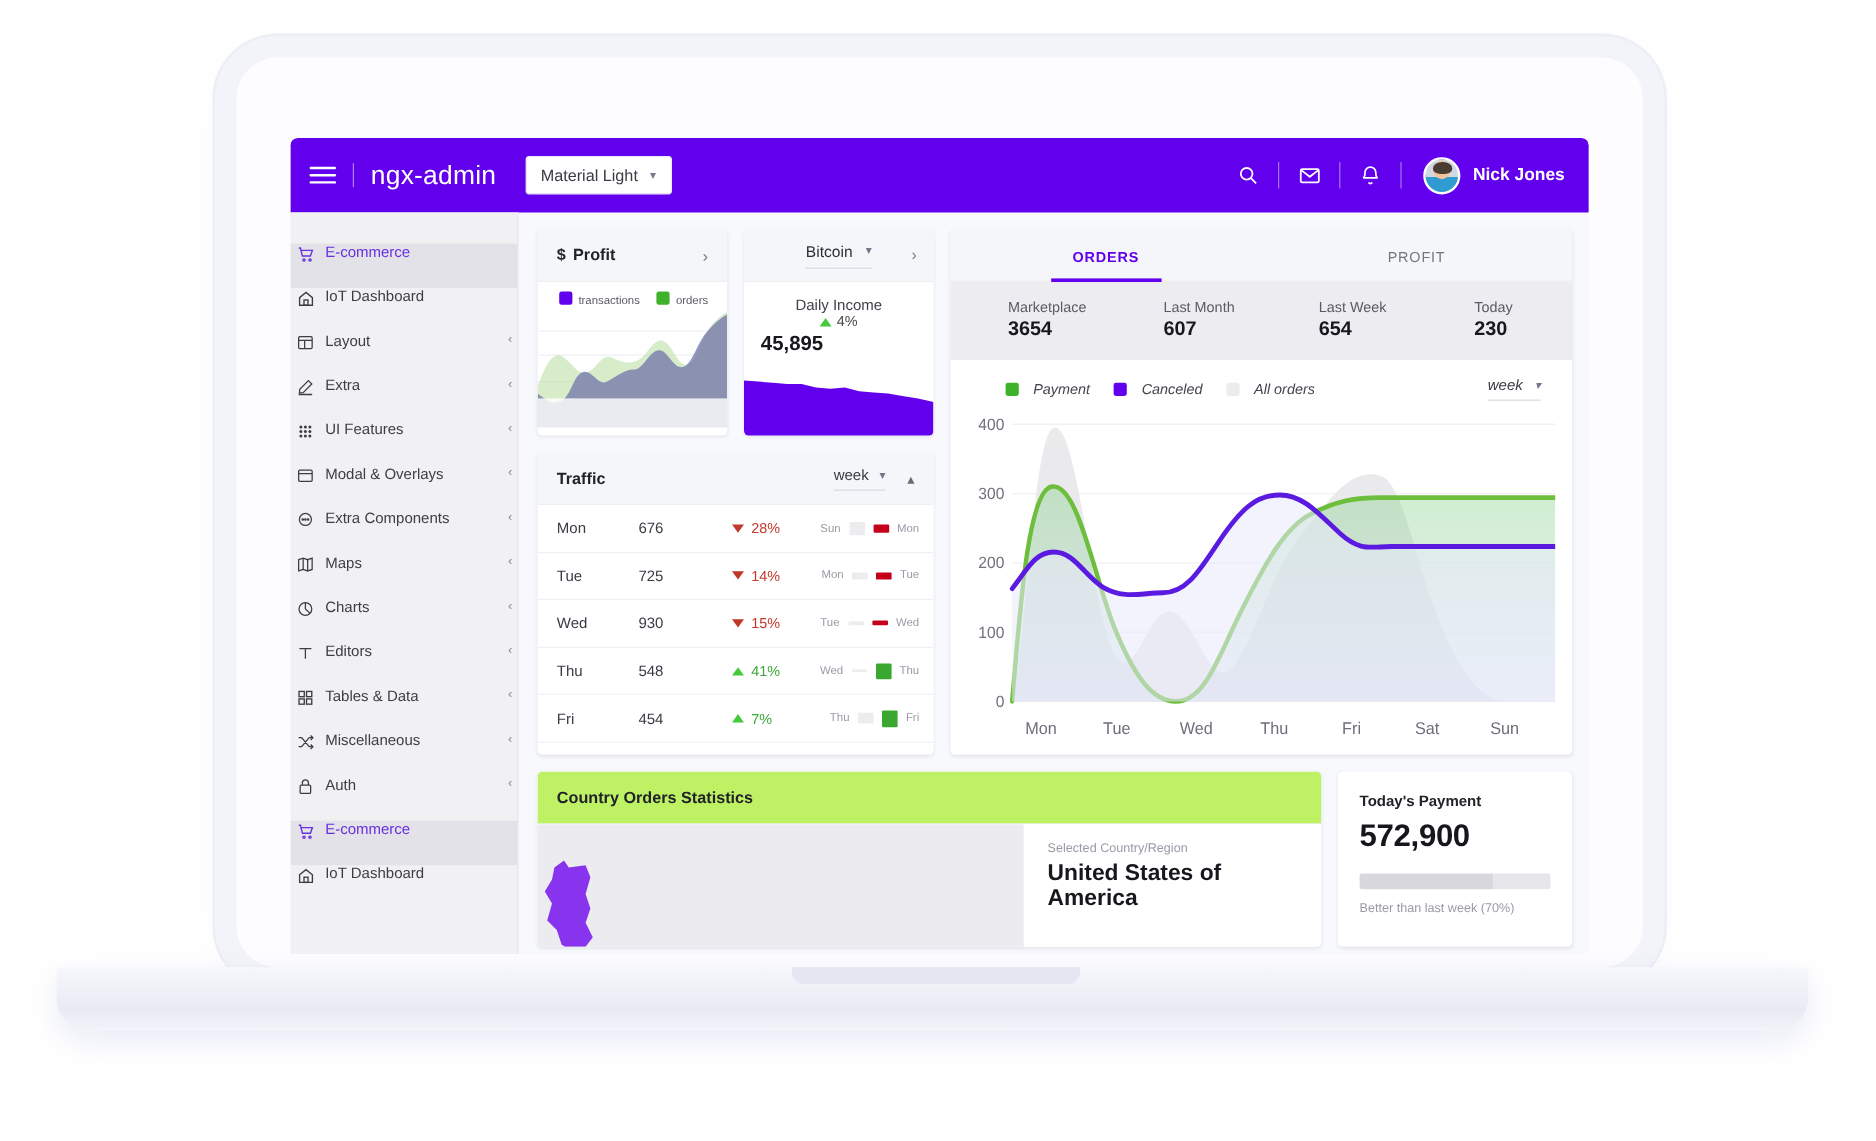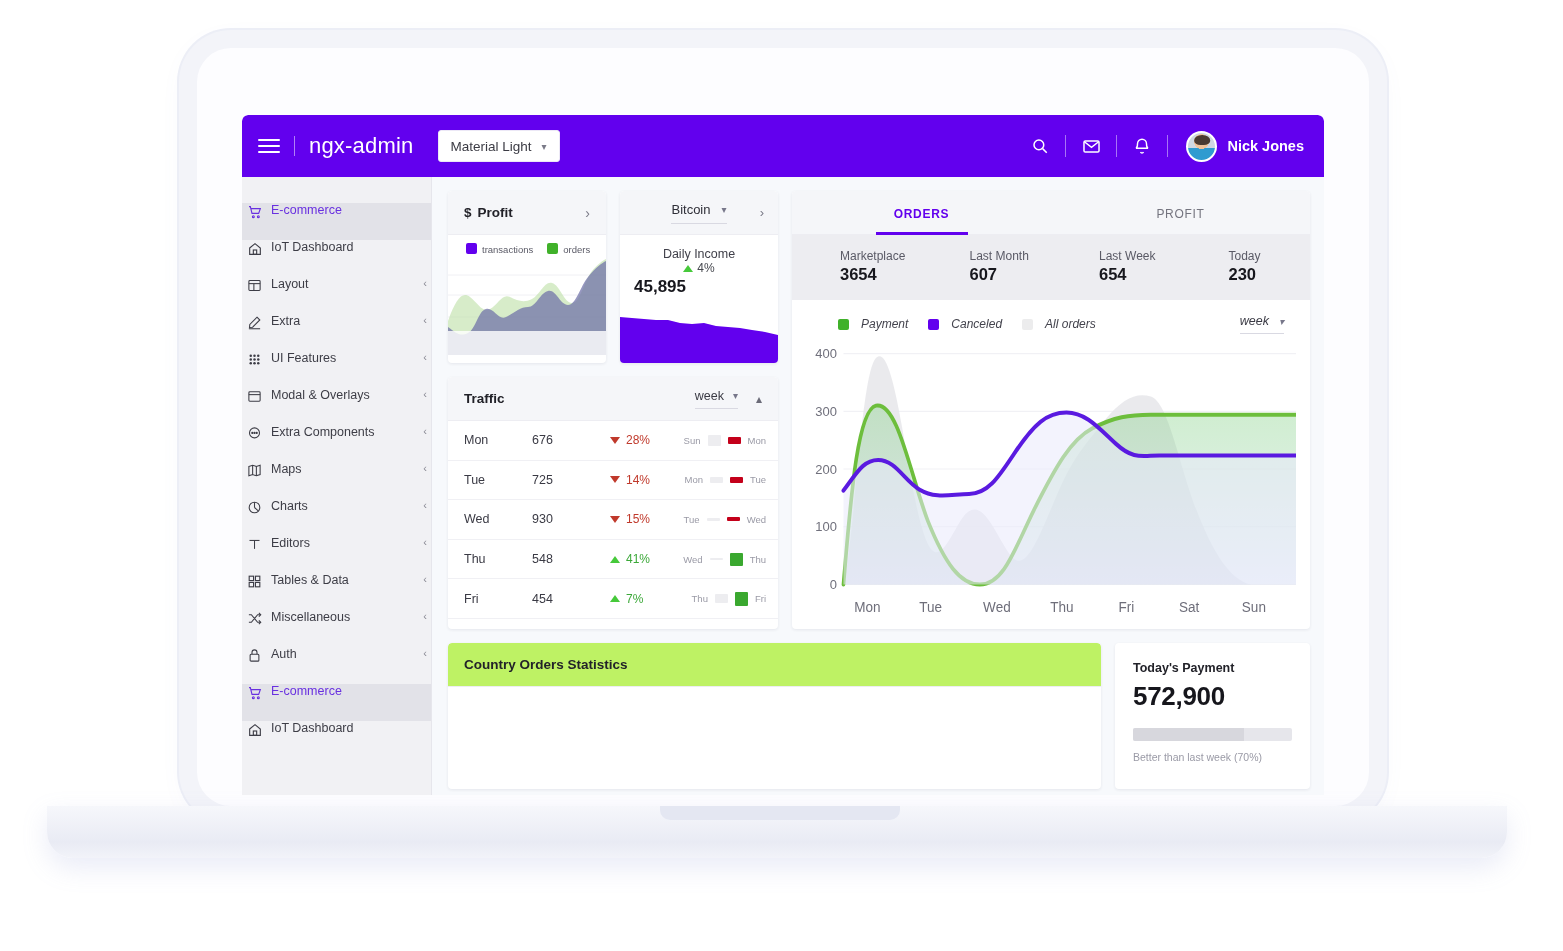--- a/index.html
+++ b/index.html
@@ -670,20 +670,31 @@
             </div>
           </div>
         </div>
 
         <div class="bottom-row">
 
           <div class="card country-card">
             <div class="card-head" style="background:#bef264">
               <span class="card-title">Country Orders Statistics</span>
             </div>
+            <div class="country-body">
+              <div class="map-area">
+                <svg class="map-blob" width="78" height="88" viewBox="0 0 78 88">
+                  <path d="M8,14 L16,8 L20,14 L34,12 L38,22 L34,36 L38,48 L34,60 L40,72 L34,80 L22,84 L14,78 L10,66 L2,58 L6,44 L0,34 L6,24 Z" fill="#8833ee"></path>
+                </svg>
+              </div>
+              <div class="country-info">
+                <div class="country-sub">Selected Country/Region</div>
+                <div class="country-name">United States of America</div>
+              </div>
+            </div>
           </div>
 
           <div class="card profit-today-card">
             <div class="pt-title">Today's Payment</div>
             <div class="pt-value">572,900</div>
             <div class="pt-bar">
               <div class="pt-fill" style="width:70%"></div>
             </div>
             <div class="pt-note">Better than last week (70%)</div>
           </div>

